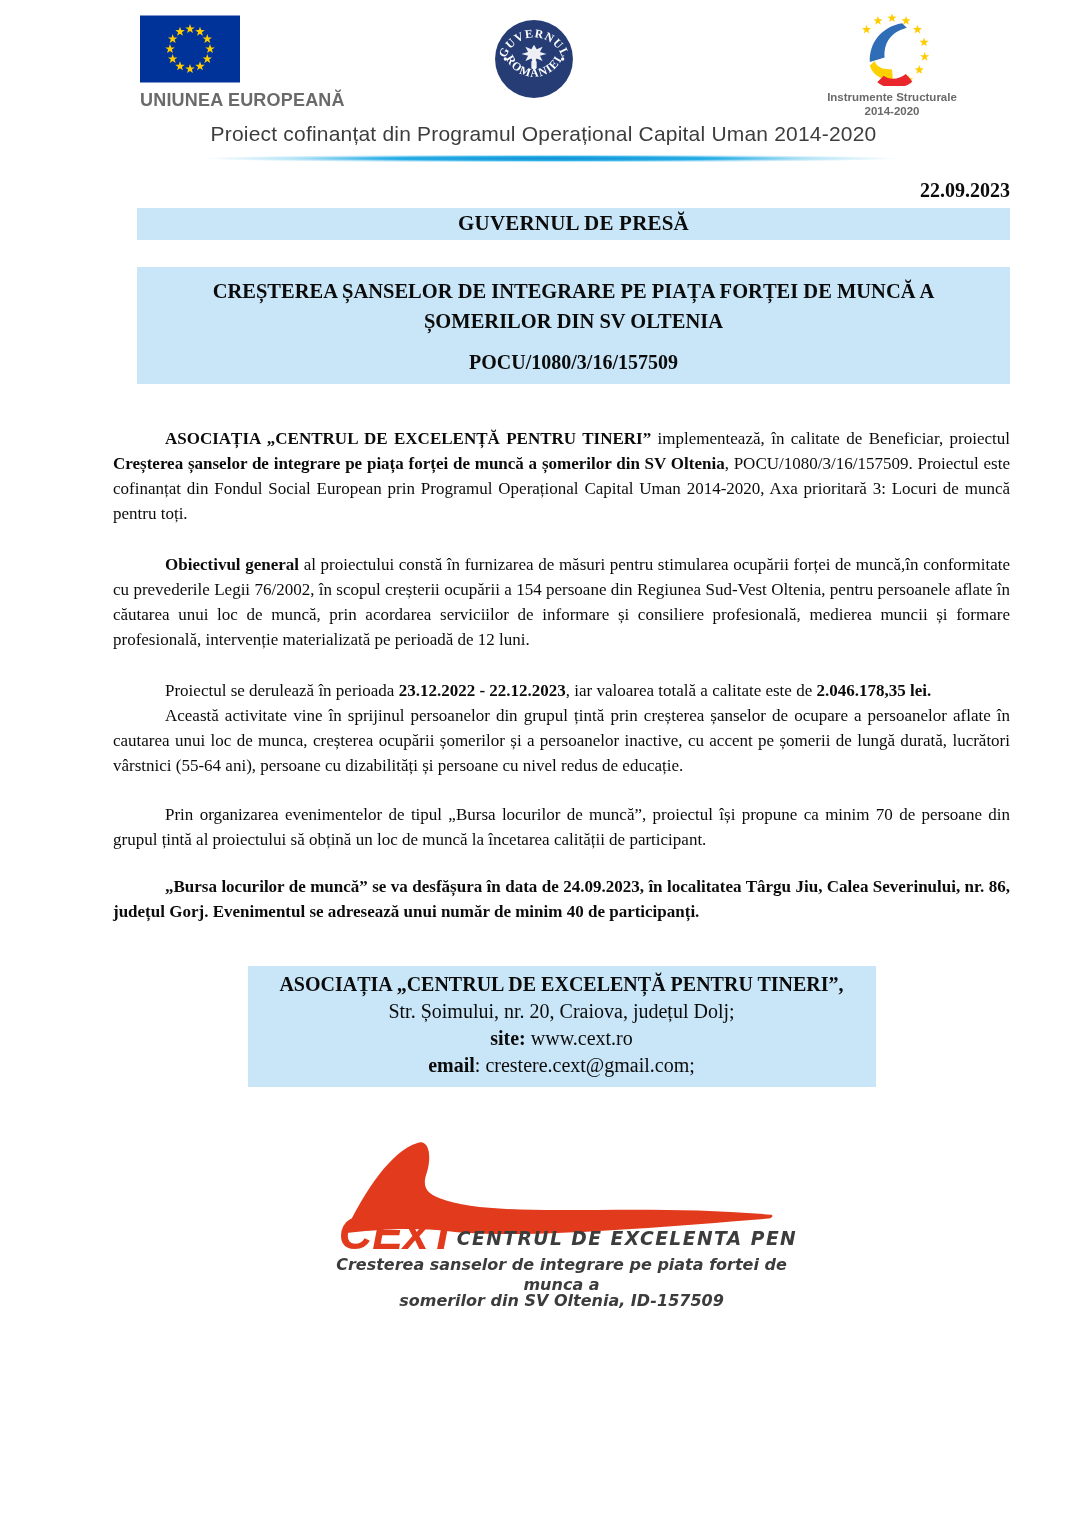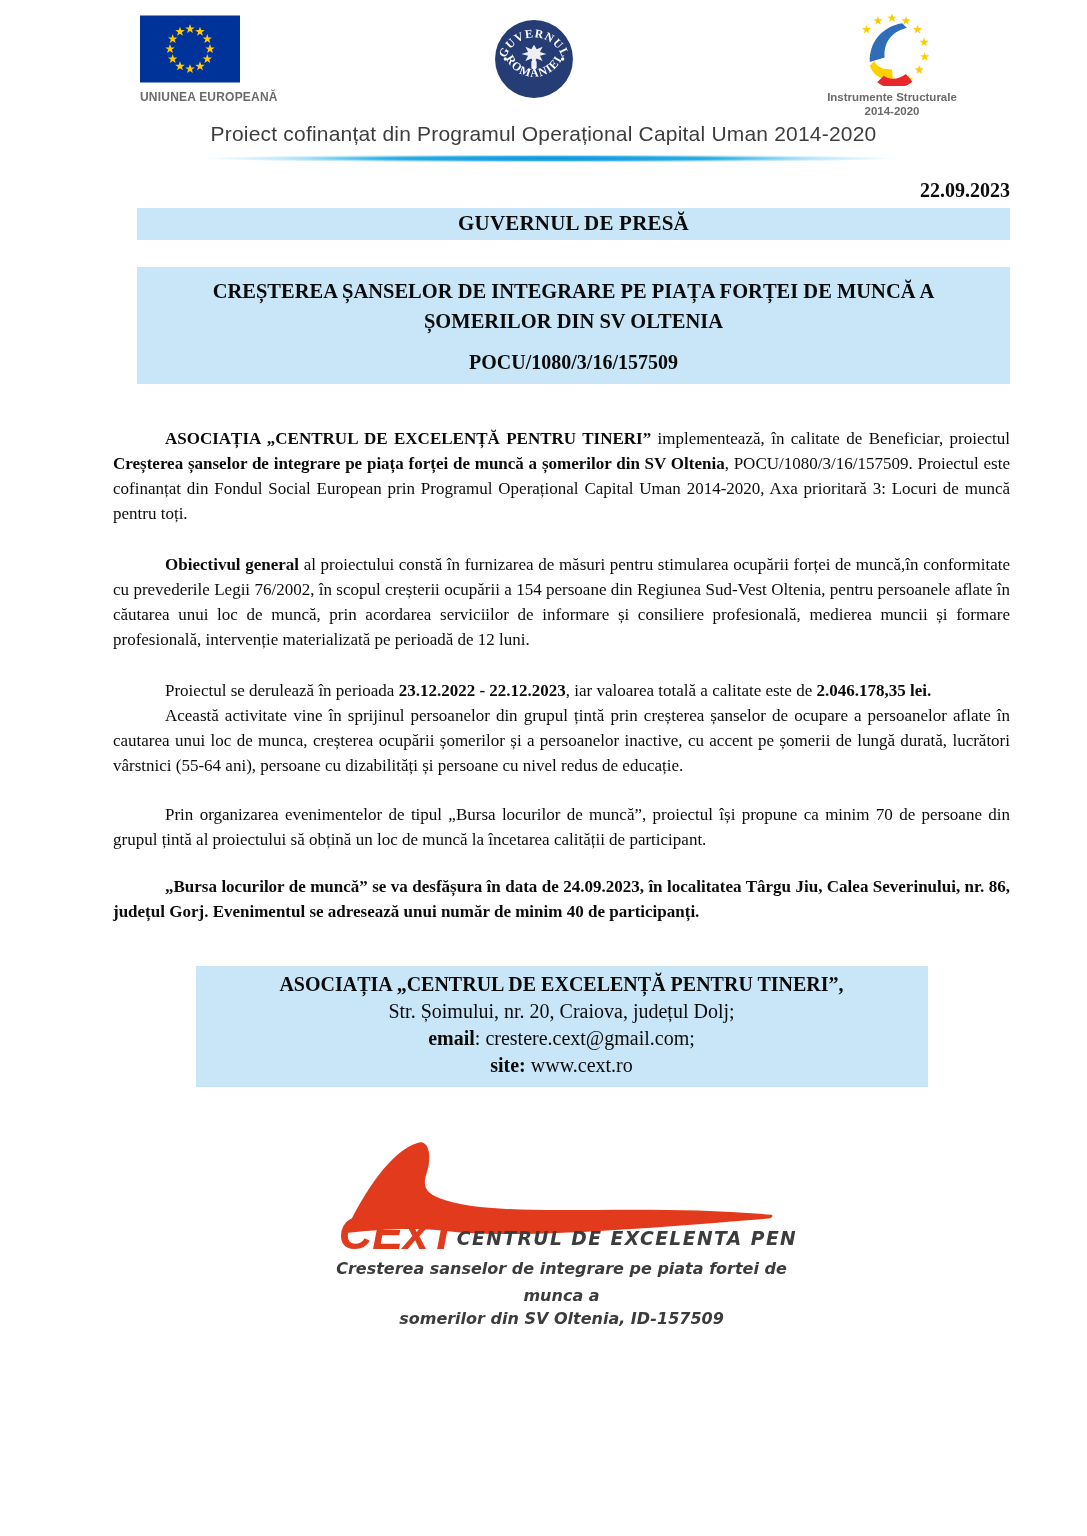--- a/index.html
+++ b/index.html
@@ -16,21 +16,21 @@
   
   .logo-row {
     display:flex; justify-content:space-between; align-items:flex-start;
     margin:14px 120px 0 140px;
   }
   .logo-eu { width:110px; text-align:left; }
   .logo-eu .flag-wrap { width:100px; height:70px; }
   .logo-eu .eu-label {
     margin-top:6px;
     font-family:"Liberation Sans","DejaVu Sans",sans-serif;
-    font-size:12px; font-weight:bold; color:#6a6a6a; letter-spacing:.2px;
+    font-size:18px; font-weight:bold; color:#6a6a6a; letter-spacing:.2px;
     white-space:nowrap;
   }
   .logo-gov { width:82px; height:82px; margin-top:4px; }
   .logo-is { width:150px; text-align:center; }
   .is-label {
     font-family:"Liberation Sans","DejaVu Sans",sans-serif;
     font-size:11.5px; font-weight:bold; color:#6a6a6a; line-height:14px;
   }
   
   .cofinance {
@@ -69,32 +69,32 @@
     margin-top:26px;
   }
   .p1 { margin-top:42px; }
   .p4 { margin-top:24px; font-weight:bold; }
   .p5 { margin-top:0; }
   .p6 { margin-top:24px; }
   .p7 { margin-top:22px; font-weight:bold; }
   .body-p b { font-weight:bold; }
   
   .contact-block {
-    width:732px; margin:42px auto 0;
+    width:628px; margin:42px auto 0;
     background:var(--hl);
     text-align:center; font-size:20px; line-height:27px;
     padding:5px 0 8px;
   }
   .contact-block .c1 { font-weight:bold; }
   
   .footer-logo { width:470px; margin:50px auto 0; text-align:center; }
   .footer-tagline {
     font-family:"DejaVu Sans","Liberation Sans",sans-serif;
     font-style:italic; font-weight:bold;
-    font-size:16px; line-height:27px; color:#3c3c3c;
+    font-size:16px; line-height:20px; color:#3c3c3c;
     margin-top:-4px;
   }
 </style>
 </head>
 <body>
 
 <div class="page" style="--hl:#c9e6f8;">
 
   <div class="logo-row">
 
@@ -189,22 +189,22 @@
 
     <p class="body-p p5"><span>Această activitate vine în sprijinul persoanelor din grupul țintă prin creșterea șanselor de ocupare a persoanelor aflate în cautarea unui loc de munca, creșterea ocupării șomerilor și a persoanelor inactive, cu accent pe șomerii de lungă durată, lucrători vârstnici (55-64 ani), persoane cu dizabilități și persoane cu nivel redus de educație.</span></p>
 
     <p class="body-p p6"><span>Prin organizarea evenimentelor de tipul „Bursa locurilor de muncă”, proiectul își propune ca minim 70 de persoane din grupul țintă al proiectului să obțină un loc de muncă la încetarea calității de participant.</span></p>
 
     <p class="body-p p7"><span>„Bursa locurilor de muncă” se va desfășura în data de 24.09.2023, în localitatea Târgu Jiu, Calea Severinului, nr. 86, județul Gorj. Evenimentul se adresează unui număr de minim 40 de participanți.</span></p>
 
     <div class="contact-block">
       <div class="c1">ASOCIAȚIA „CENTRUL DE EXCELENȚĂ PENTRU TINERI”,</div>
       <div>Str. Șoimului, nr. 20, Craiova, județul Dolj;</div>
+      <div><b>site:</b><span> www.cext.ro</span></div>
       <div><b>email</b><span>: crestere.cext@gmail.com;</span></div>
-      <div><b>site:</b><span> www.cext.ro</span></div>
     </div>
 
     <div class="footer-logo">
       <svg width="470" height="118" viewBox="0 0 470 120">
         <path d="M14,98 C34,54 62,14 88,6 C100,2 103,20 97,38 C93,50 97,57 110,62 C170,85 300,66 448,79 C450,80 449,82 445,83 C330,92 195,104 122,96 C78,91 40,95 14,98 Z" fill="#e23a1c"></path>
         <ellipse cx="64" cy="64" rx="13" ry="9" transform="rotate(-18 64 64)" fill="#e23a1c"></ellipse>
         <text x="8" y="114" font-family="Liberation Sans,DejaVu Sans,sans-serif" font-size="47" font-weight="bold" font-style="italic" fill="#e23a1c">CExT</text>
         <text x="128" y="110" font-family="DejaVu Sans,Liberation Sans,sans-serif" font-size="19" font-weight="bold" font-style="italic" letter-spacing="1.5" fill="#3c3c3c">CENTRUL DE EXCELENTA PENTRU TINERI</text>
       </svg>
       <div class="footer-tagline">Cresterea sanselor de integrare pe piata fortei de munca a</div>

